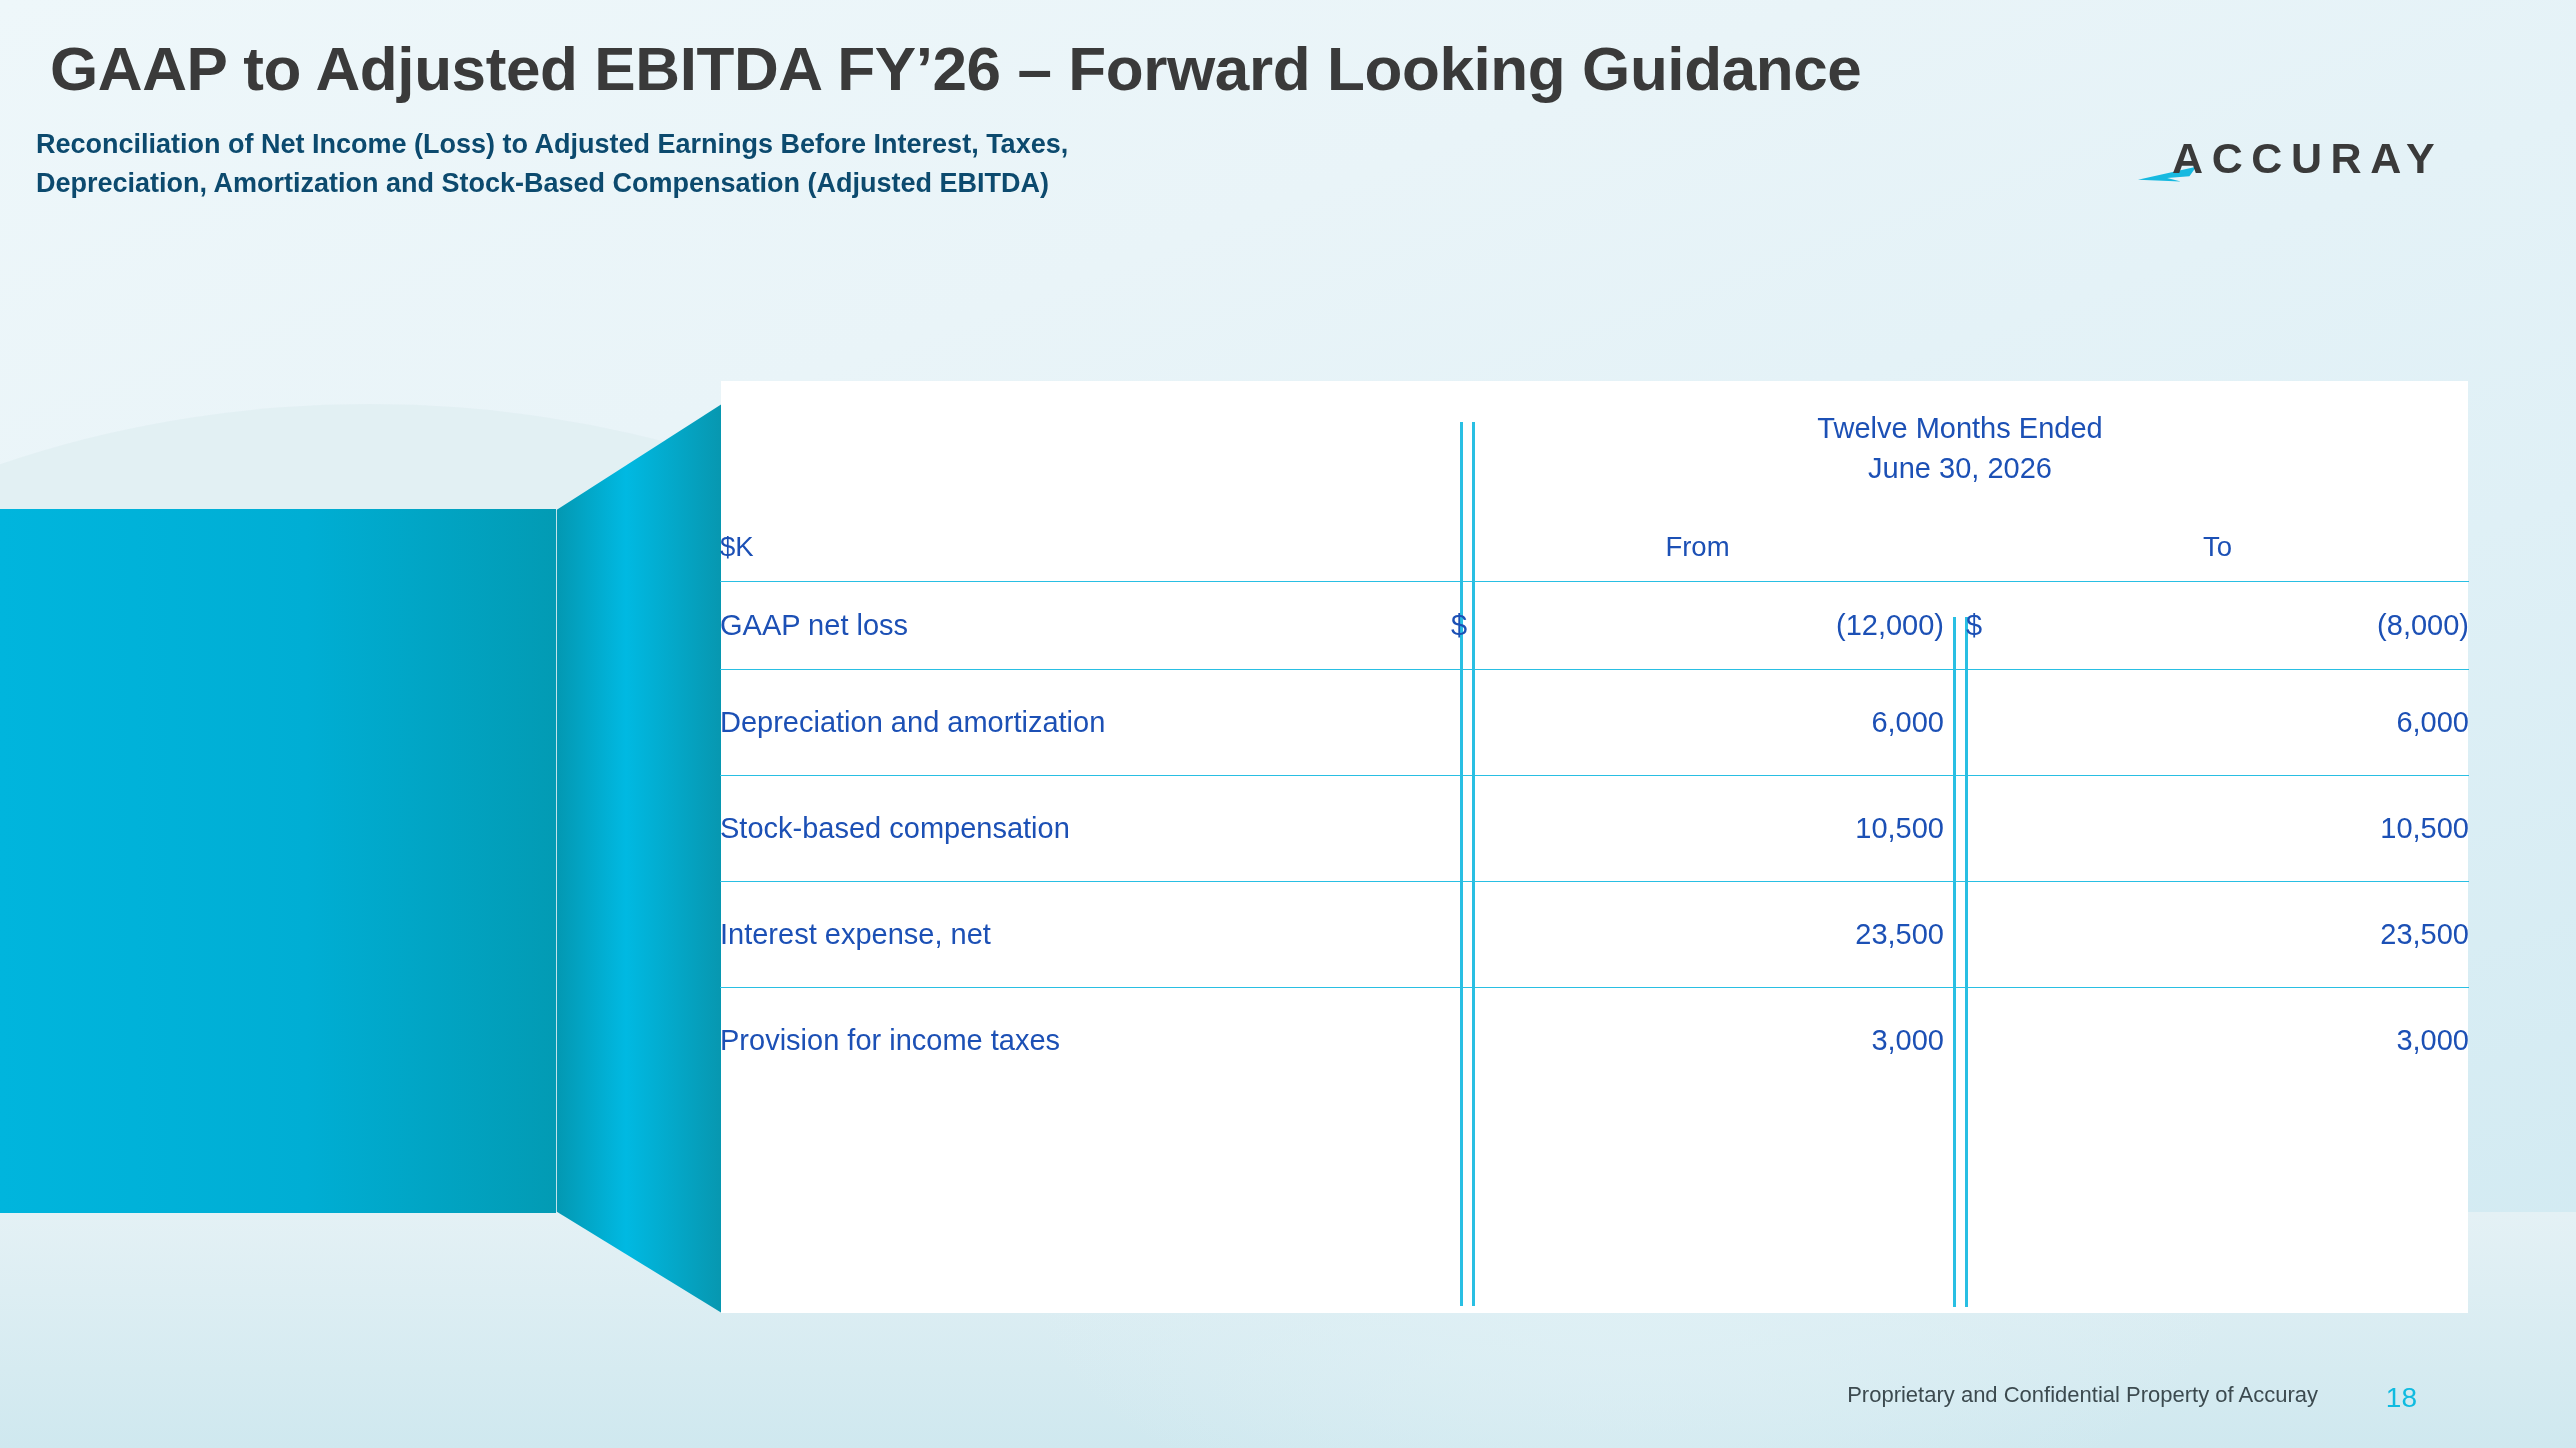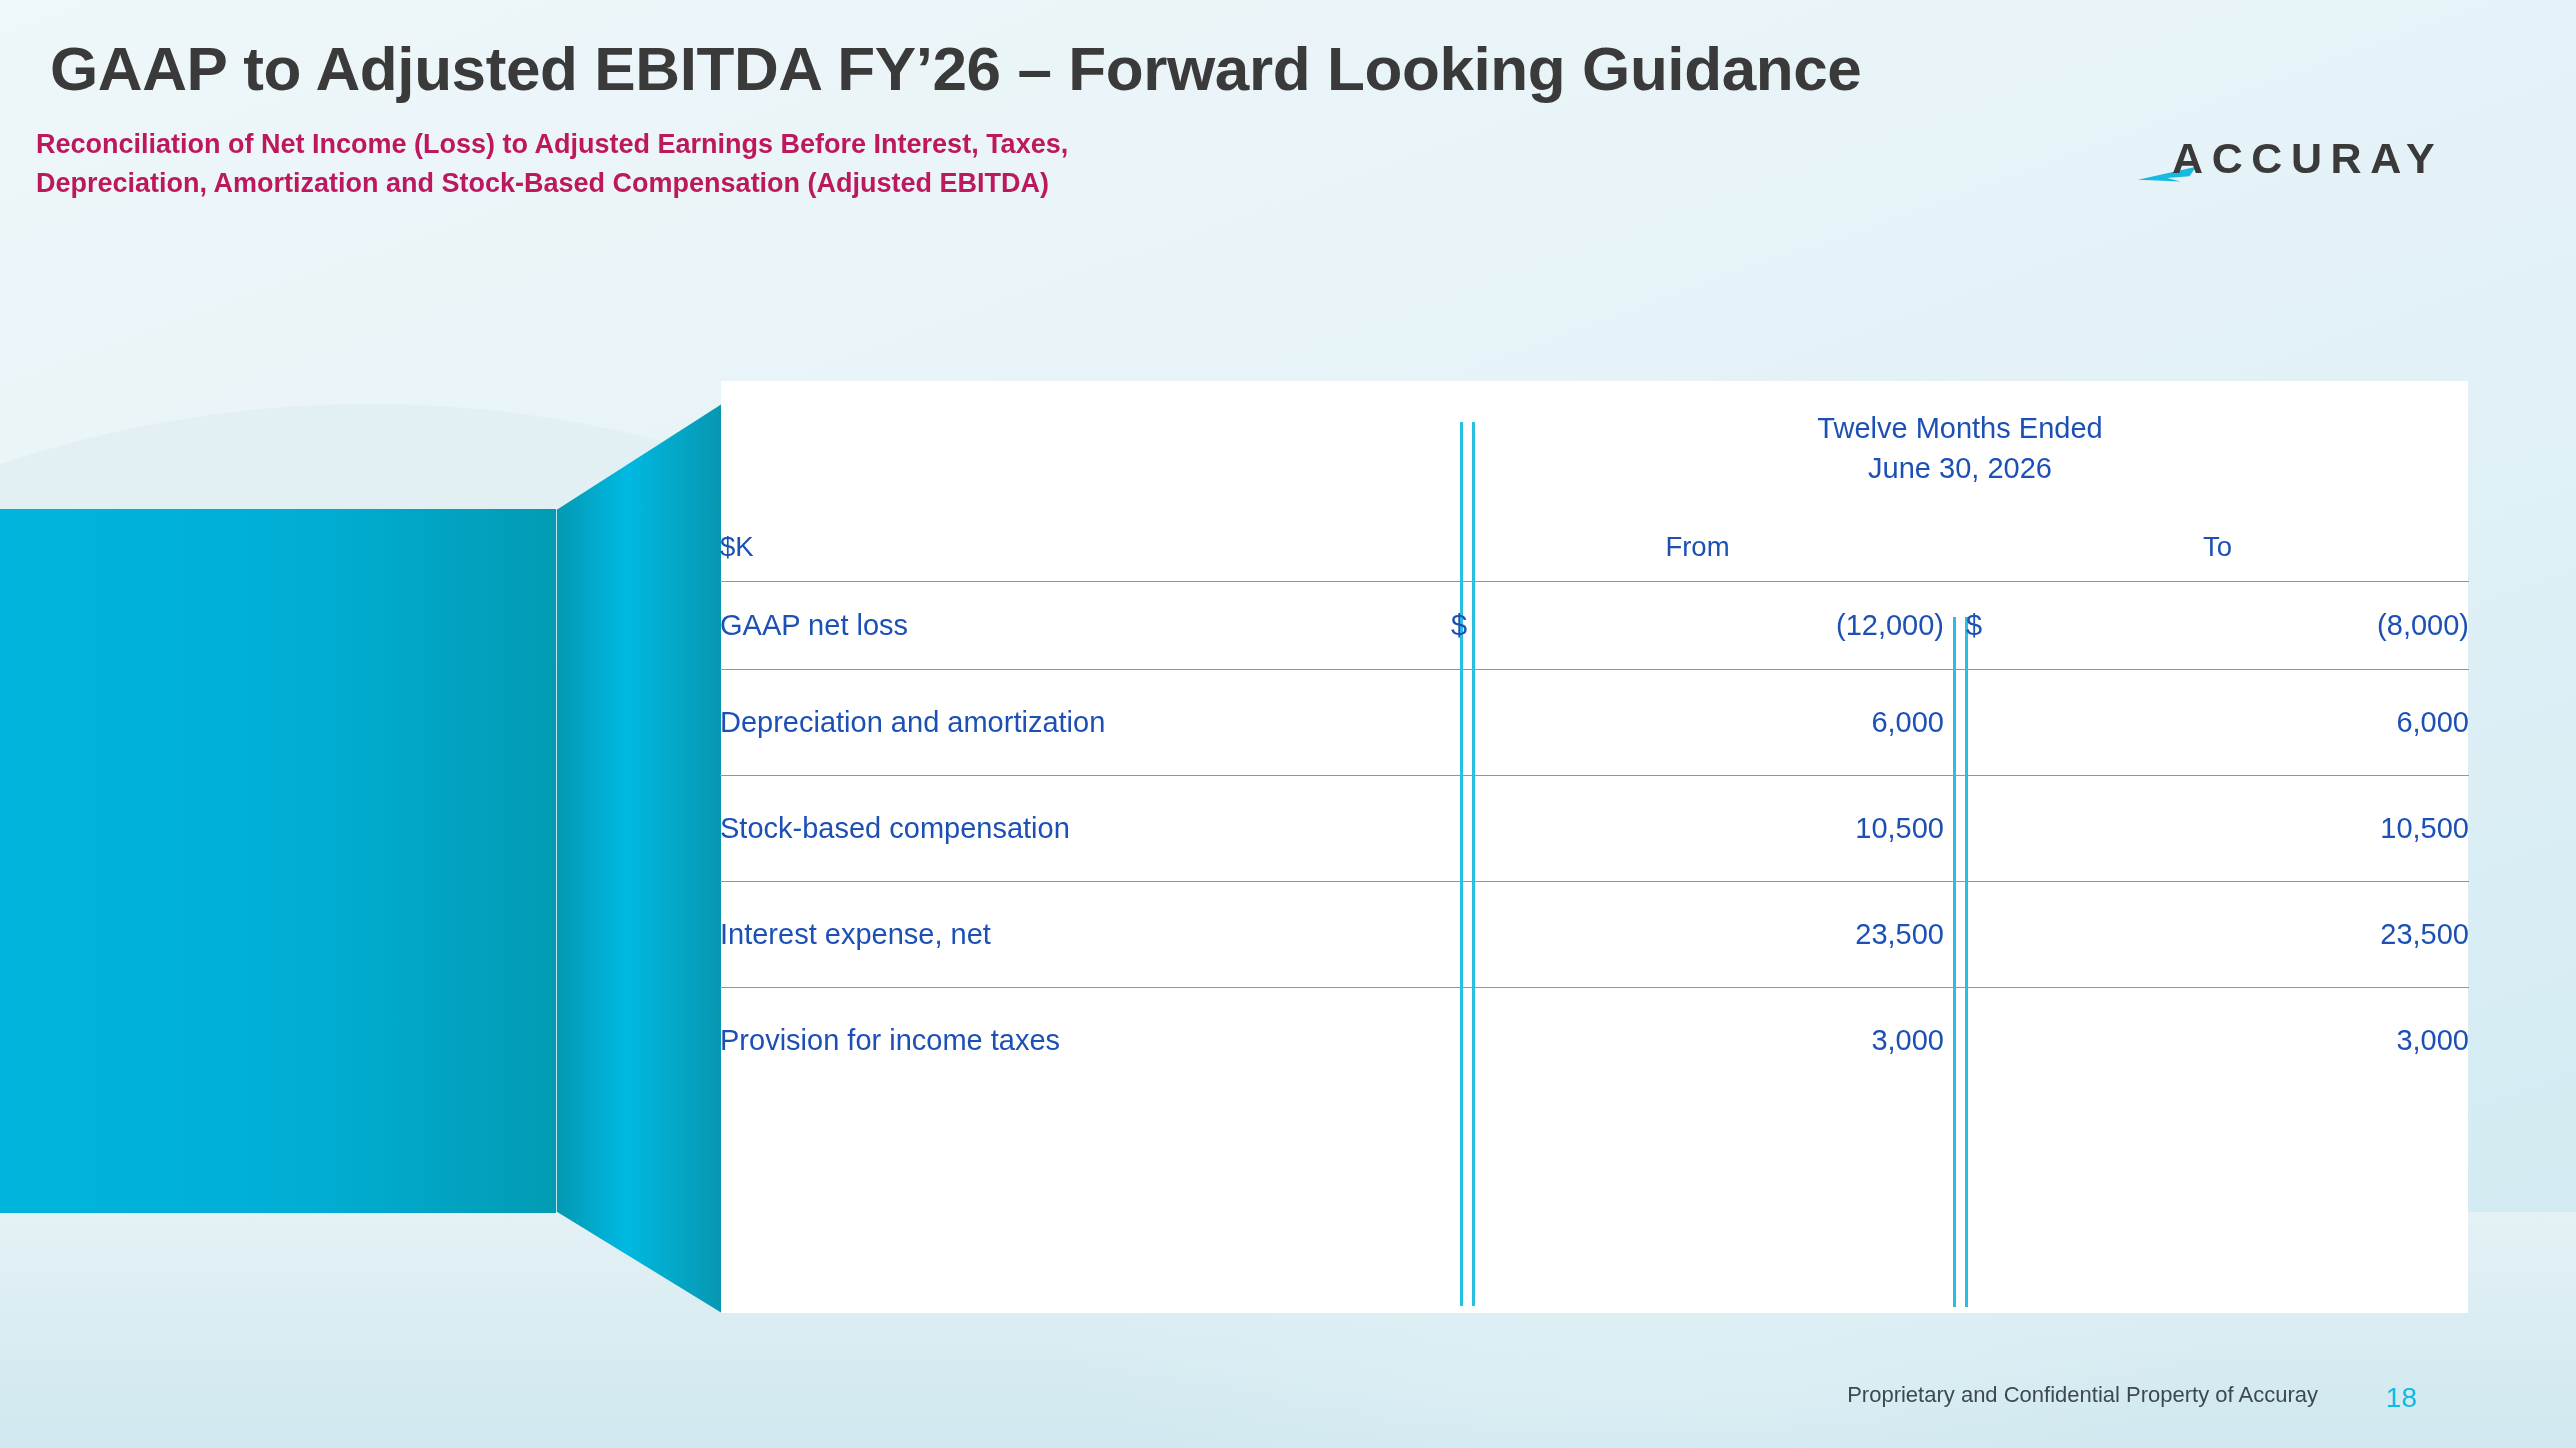--- a/index.html
+++ b/index.html
@@ -34,21 +34,21 @@
 
   
   #header{ position:absolute; left:0; top:0; width:2276px; height:258px; }
   #page-title{
     position:absolute; left:50px; top:33px;
     font-size:62px; font-weight:bold; color:#3a3a3a;
     letter-spacing:-0.4px; white-space:nowrap;
   }
   #page-subtitle{
     position:absolute; left:36px; top:125px;
-    font-size:27px; font-weight:bold; color:#be185d;
+    font-size:27px; font-weight:bold; color:#0c4a6e;
     line-height:39px; white-space:pre-line;
   }
 
   
   #logo{ position:absolute; left:2138px; top:125px; width:335px; height:67px; }
   #logo-wordmark{
     position:absolute; left:34px; top:8.6px;
     font-size:43px; color:#3a3a3a; letter-spacing:8.6px;
     font-weight:700;
   }

